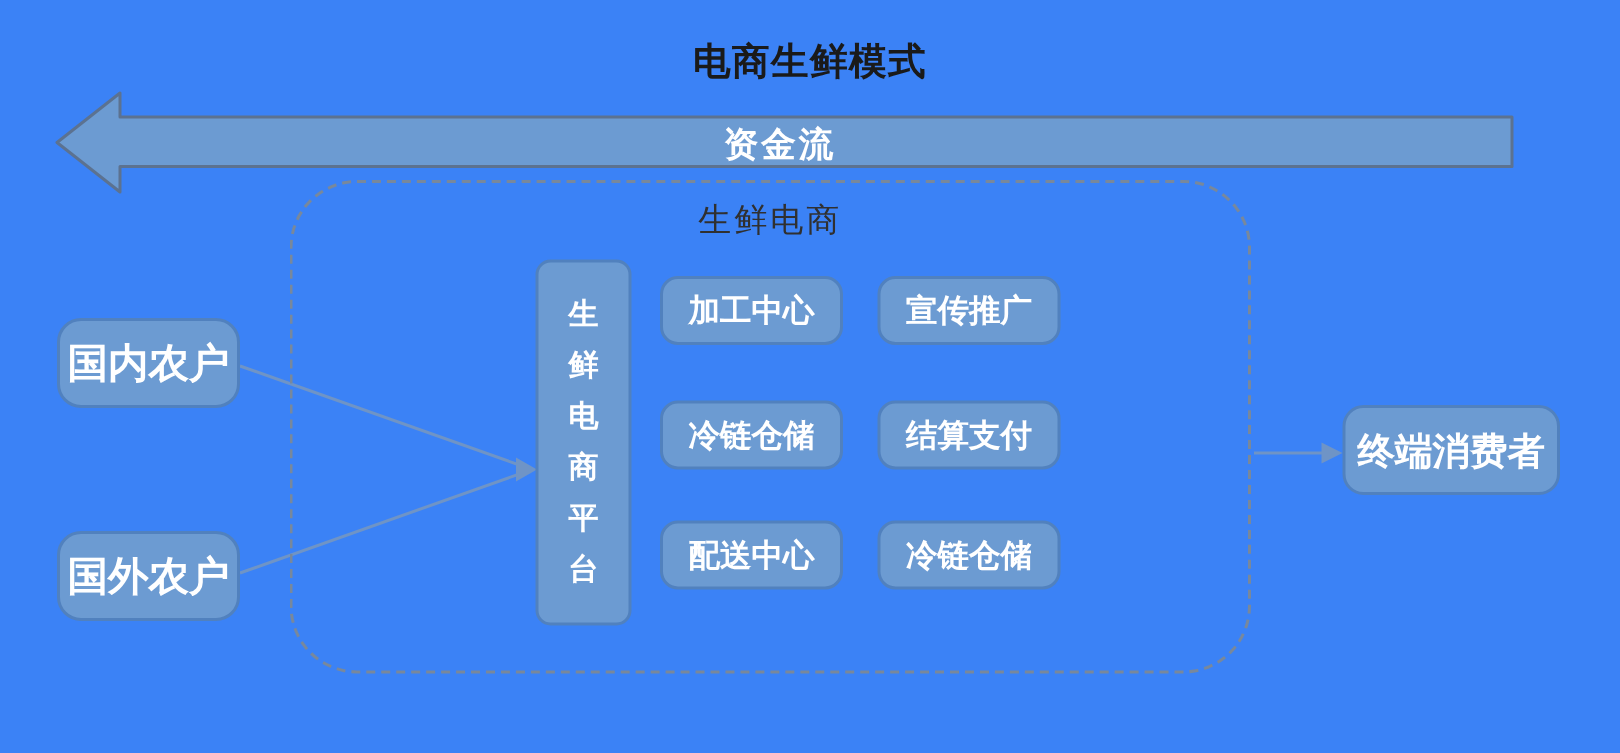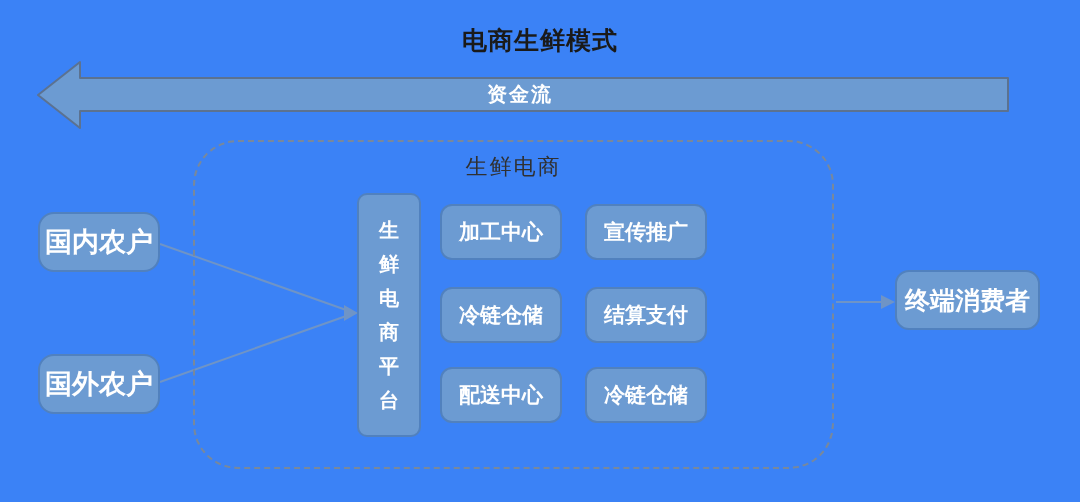--- a/index.html
+++ b/index.html
@@ -30,29 +30,29 @@
     left: 0; top: 0;
     width: 1080px; height: 502px;
     pointer-events: none;
   }
 
   .capital-flow-label {
     position: absolute;
     left: 0; top: 81px;
     width: 1040px;
     text-align: center;
-    font-size: 20px;
+    font-size: 23px;
     font-weight: bold;
     color: #ffffff;
     letter-spacing: 2px;
   }
 
   .dashed-container {
     position: absolute;
-    left: 193px; top: 140px;
+    left: 193px; top: 120px;
     width: 641px; height: 329px;
     border: 2px dashed #78889c;
     border-radius: 45px;
   }
 
   .container-label {
     position: absolute;
     left: 0; top: 10px;
     width: 100%;
     text-align: center;
@@ -90,21 +90,21 @@
   }
   .platform-box .vtext {
     display: block;
     width: 22px;
     word-break: break-all;
     line-height: 34px;
     text-align: center;
   }
 
   .service-box {
-    width: 122px; height: 56px;
+    width: 122px; height: 46px;
     border-radius: 12px;
     font-size: 21px;
   }
   .svc-c1 { left: 245px; }
   .svc-c2 { left: 390px; }
   .svc-r1 { top: 62px; }
   .svc-r2 { top: 145px; }
   .svc-r3 { top: 225px; }
 
   .consumer-box {

